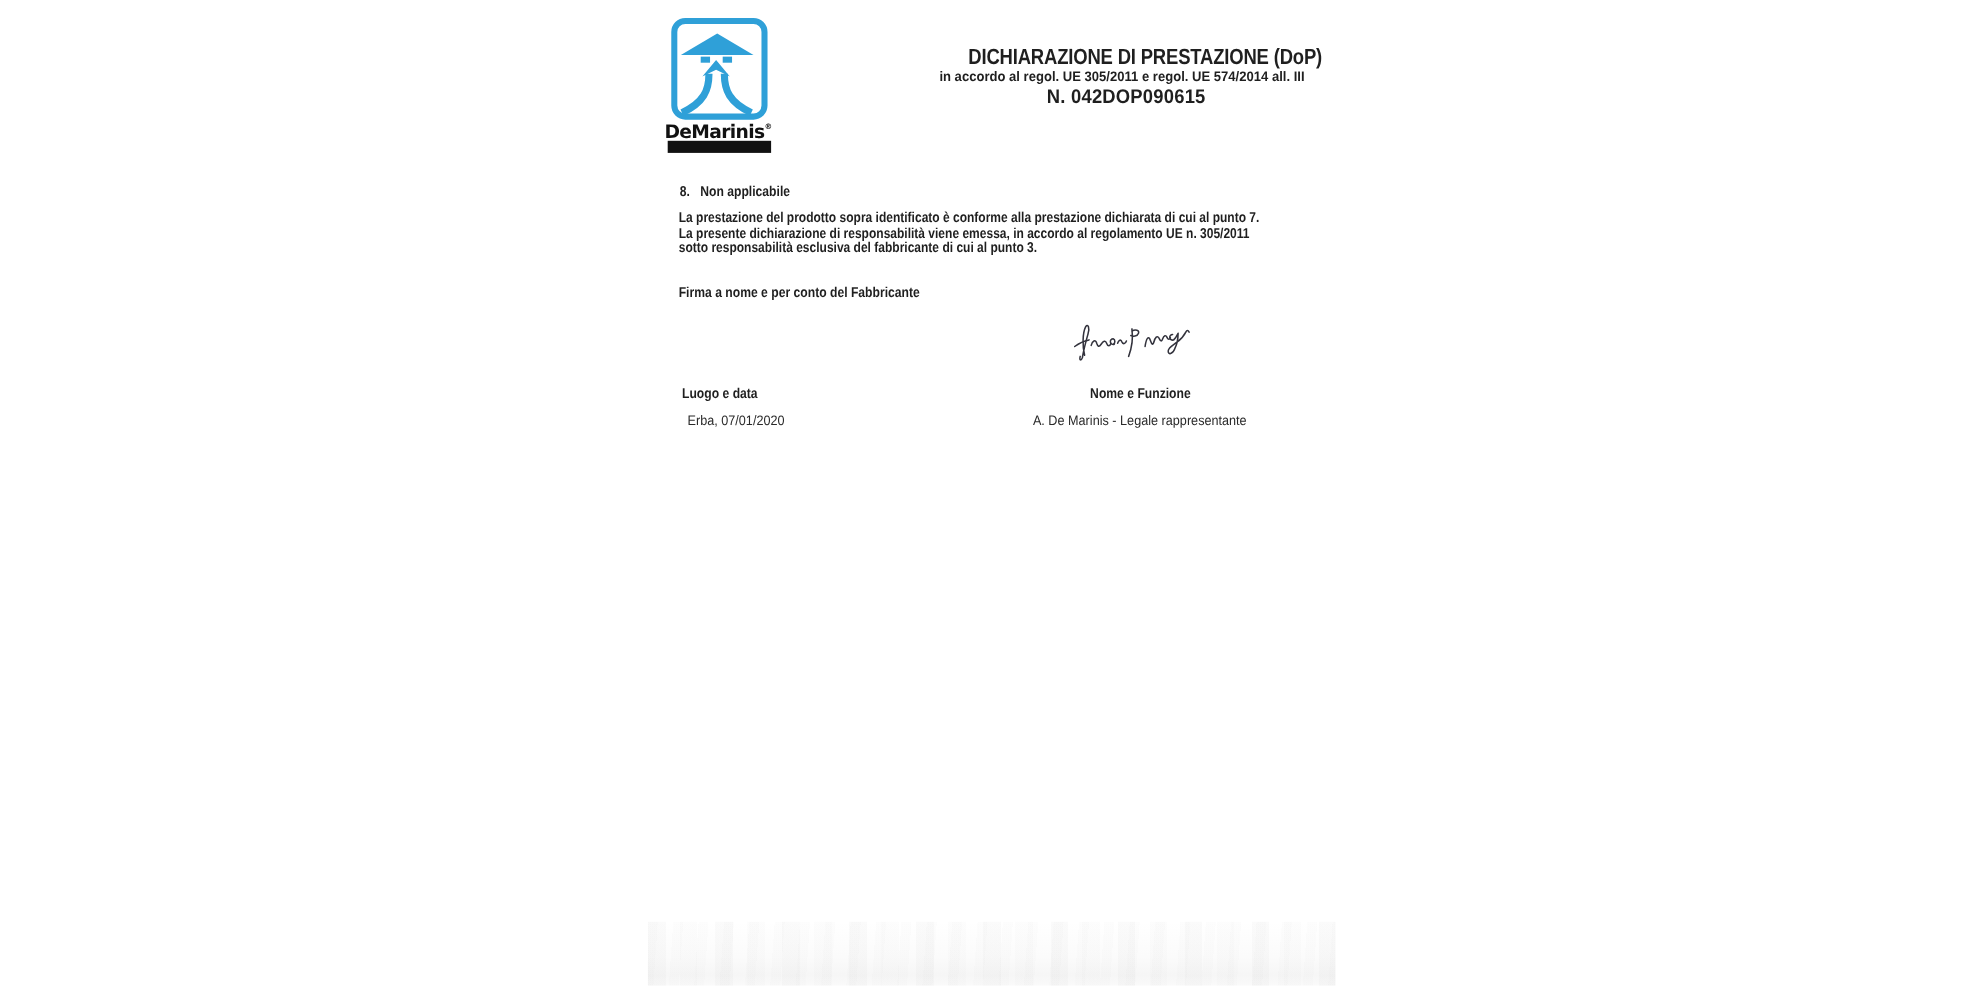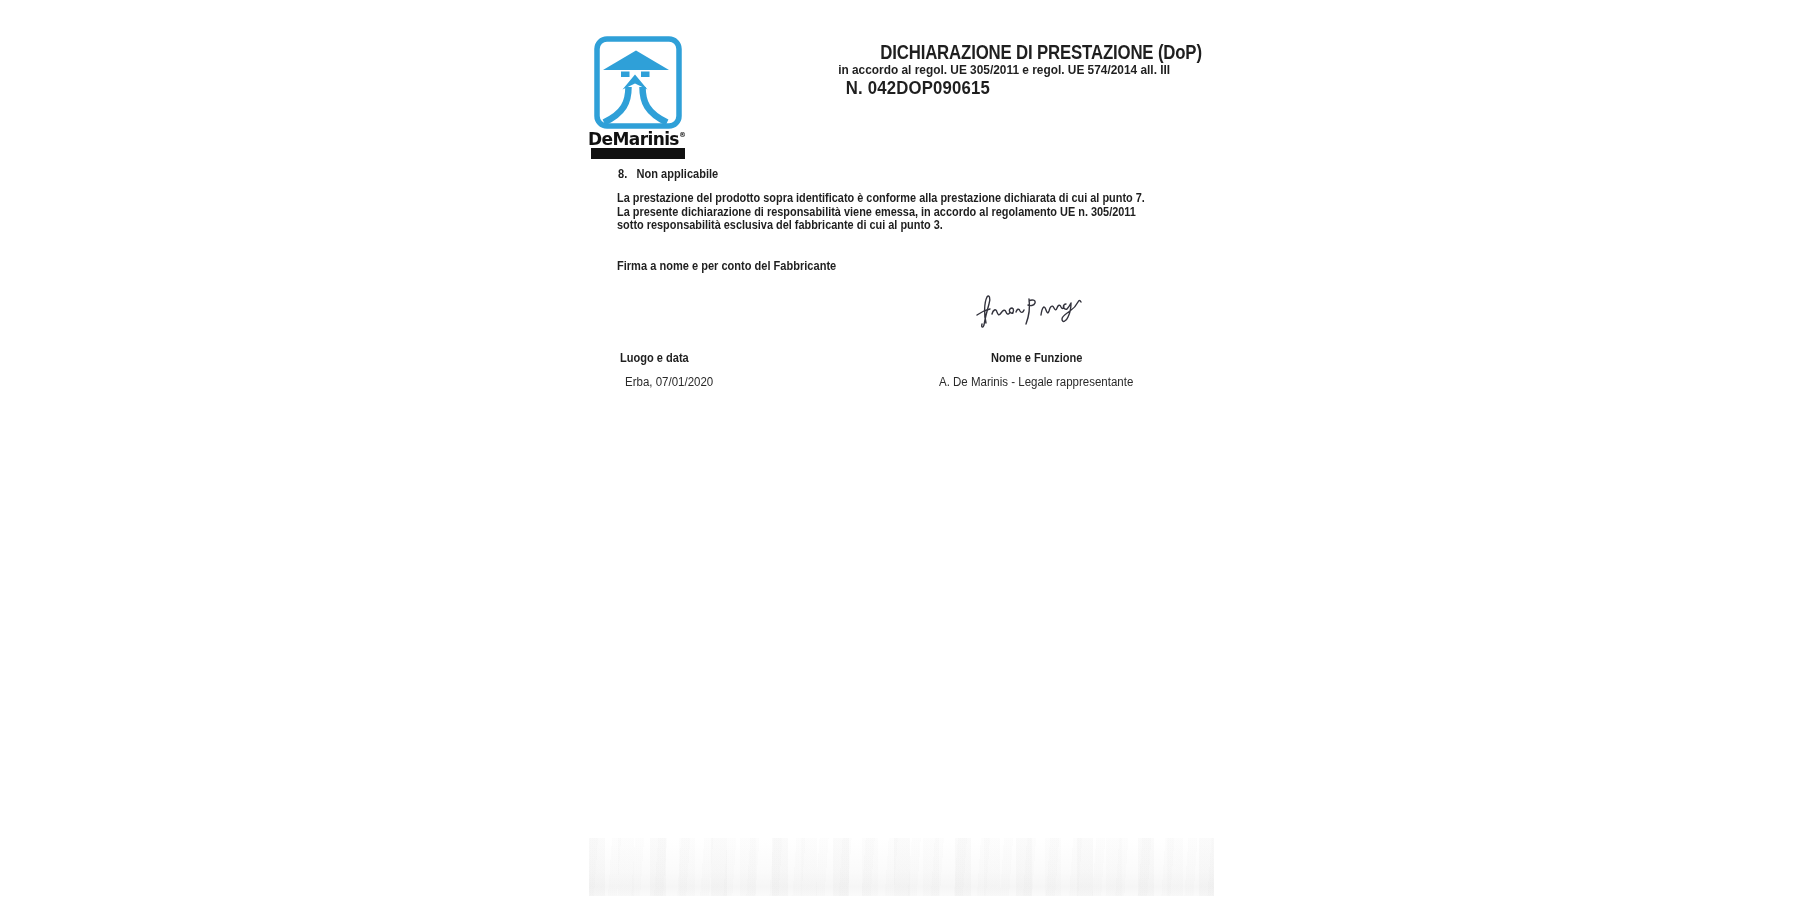--- a/index.html
+++ b/index.html
@@ -1,33 +1,33 @@
 <!DOCTYPE html>
 <html style="--brand-blue: #2FA0D8; --logo-black: #111111; --ink: #1F1F1F;"><head>
 <meta charset="utf-8">
 <style>
   html,body{margin:0;padding:0;background:#ffffff;}
   .canvas{position:relative;width:1800px;height:900px;background:#ffffff;overflow:hidden;
           font-family:"Liberation Sans",sans-serif;color:var(--ink,#1f1f1f);}
   .page{position:absolute;left:587px;top:0;width:629px;height:900px;background:#ffffff;}
 
   
-  .logo{position:absolute;left:0;top:0;width:100px;height:145px;margin-top:20px;}
+  .logo{position:absolute;left:16px;top:0;width:100px;height:145px;}
   .logo-icon{position:absolute;left:7px;top:16px;}
   .logo-frame{fill:none;stroke:var(--brand-blue,#2FA0D8);stroke-width:5.5;}
   .logo-blue{fill:var(--brand-blue,#2FA0D8);}
   .logo-leg{fill:none;stroke:var(--brand-blue,#2FA0D8);stroke-width:6.5;}
   .logo-word{position:absolute;left:1px;top:106px;width:97px;text-align:center;
              font-family:"DejaVu Sans",sans-serif;font-weight:bold;font-size:17px;
              letter-spacing:-0.6px;line-height:19px;color:var(--logo-black,#111);white-space:nowrap;}
   .logo-word sup{font-size:7px;vertical-align:8px;letter-spacing:0;}
   .logo-bar{position:absolute;left:4px;top:128px;width:94px;height:10.5px;background:var(--logo-black,#111);}
 
   
-  .header{position:absolute;right:14px;top:42px;text-align:left;font-weight:bold;white-space:nowrap;}
+  .header{position:absolute;right:14px;top:42px;text-align:center;font-weight:bold;white-space:nowrap;}
   .hdr-title{font-size:20px;line-height:20px;letter-spacing:-0.2px;
              transform:scaleX(0.84);transform-origin:100% 0;}
   .hdr-sub{font-size:12.5px;line-height:14px;margin-top:1px;
            transform:scaleX(0.95);transform-origin:100% 0;}
   .hdr-num{font-size:18px;line-height:19px;margin-top:2px;letter-spacing:0.2px;
            transform:scaleX(0.93);transform-origin:100% 0;}
 
   
   .btxt{font-size:13px;font-weight:bold;white-space:nowrap;
         transform:scaleX(0.85);transform-origin:0 0;}

